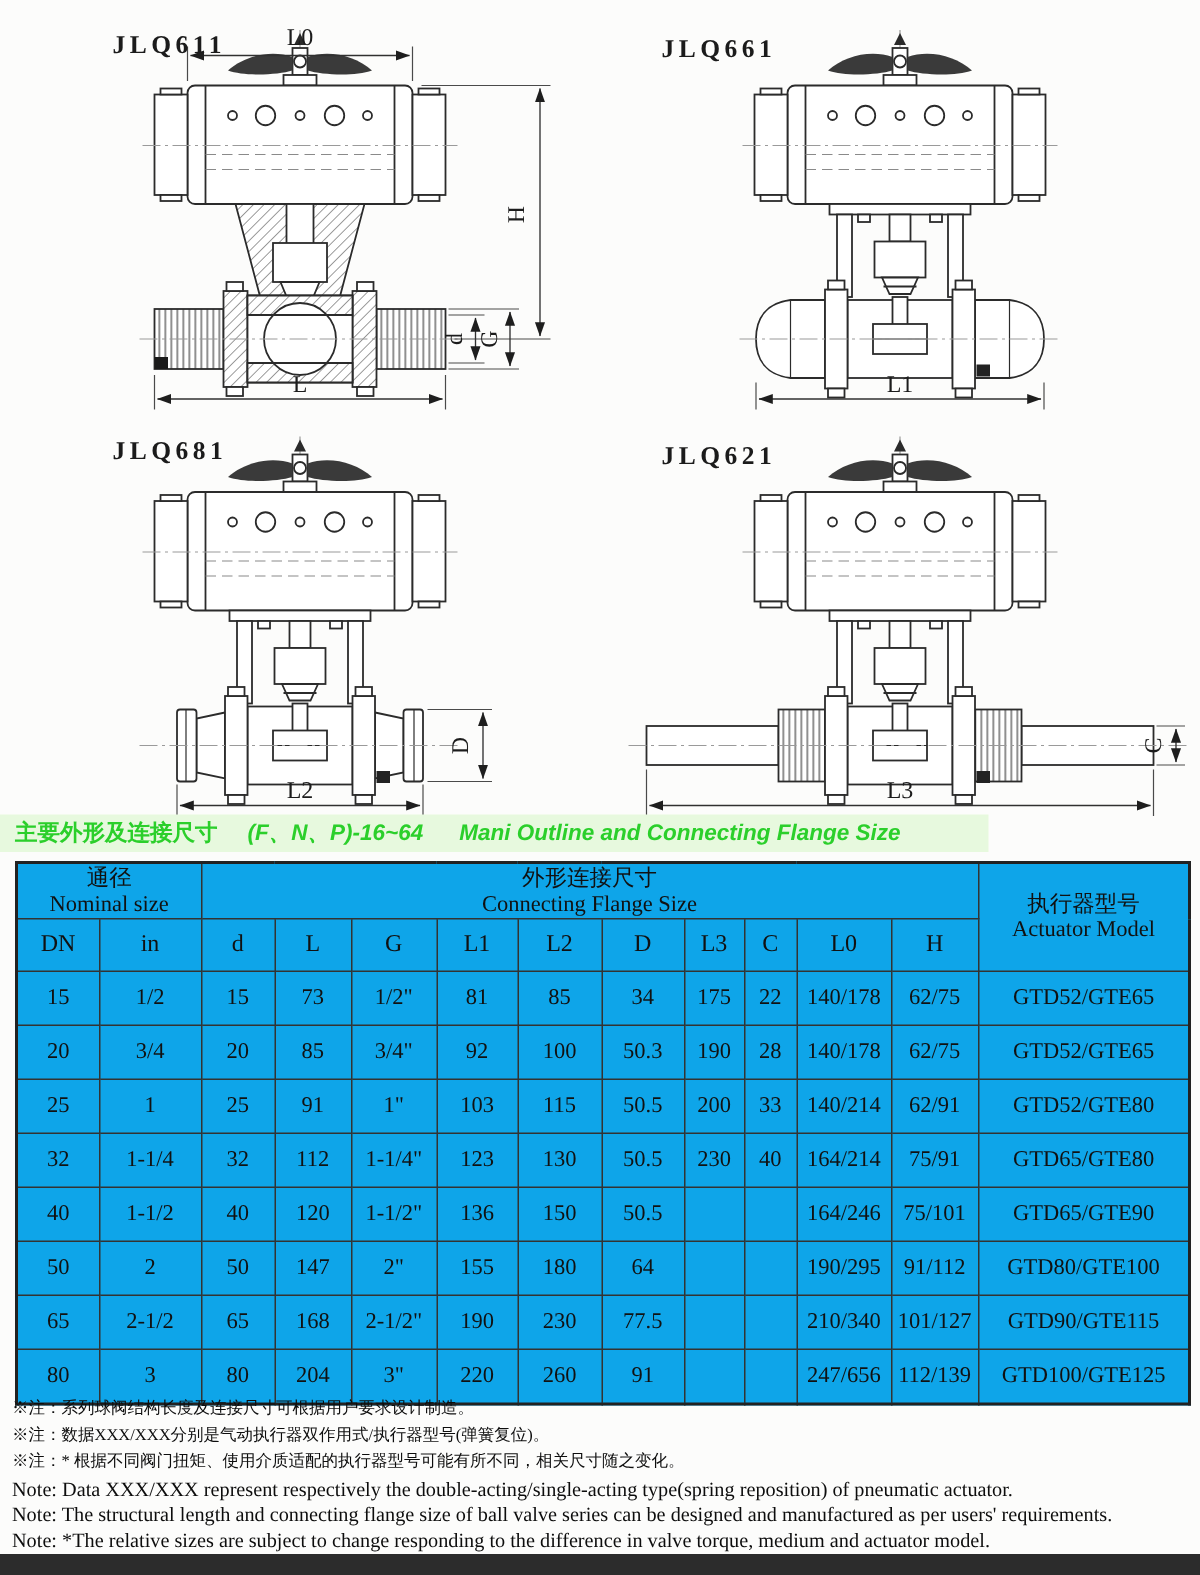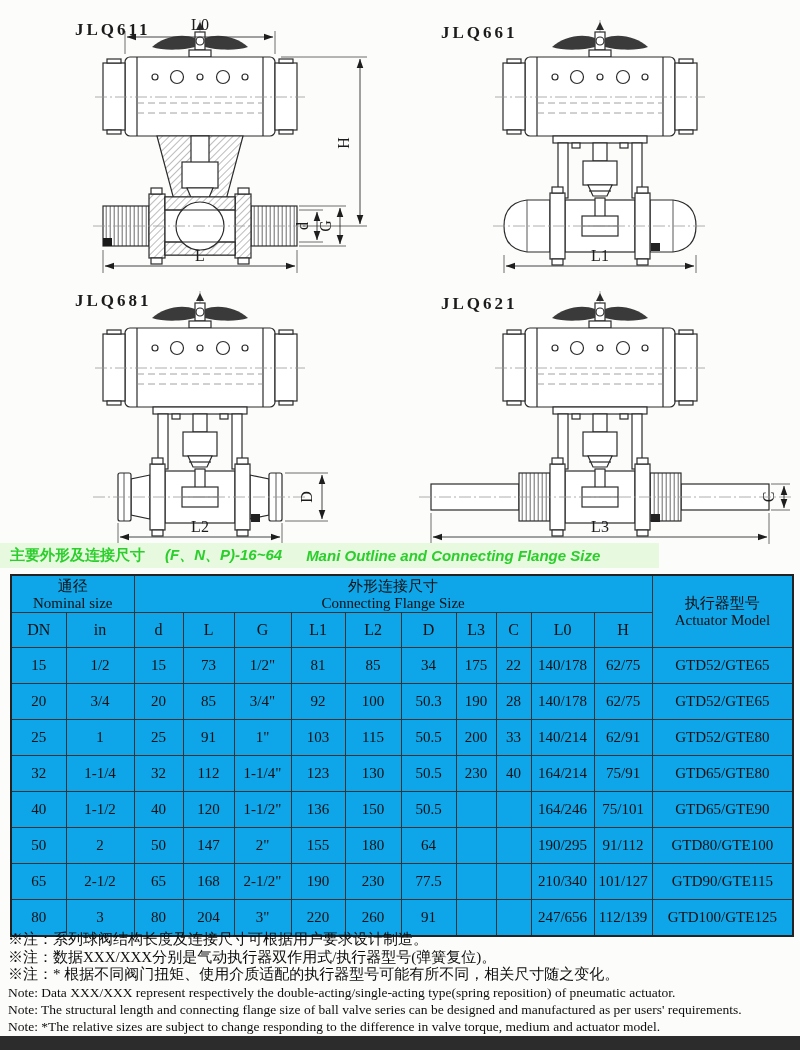--- a/index.html
+++ b/index.html
@@ -41,21 +41,21 @@
   .dim-table thead th { font-weight:normal; }
   .dim-table .hcn { font-size:15px; line-height:17px; }
   .dim-table .hen { font-size:15px; line-height:16px; }
   .dim-table tr.colrow th { height:34px; font-size:16px; }
   .dim-table thead tr.toprow th { height:36px; }
   .dim-table tbody td { height:35px; }
 
   
   .notes { position:absolute; left:8px; top:931px; width:790px; color:#0d0d0d; }
   .notes p { margin:0; }
-  .notes .cn { font-size:15px; line-height:17.5px; }
+  .notes .cn { font-size:11px; line-height:17.5px; }
   .notes .en { font-size:13.5px; line-height:17px; }
 
   .bottom-bar { position:absolute; left:0; top:1036px; width:800px; height:14px; background:#2c2c2c; }
 </style>
 </head>
 <body>
 
 <div class="page">
 
   <section class="panel" id="p611">

